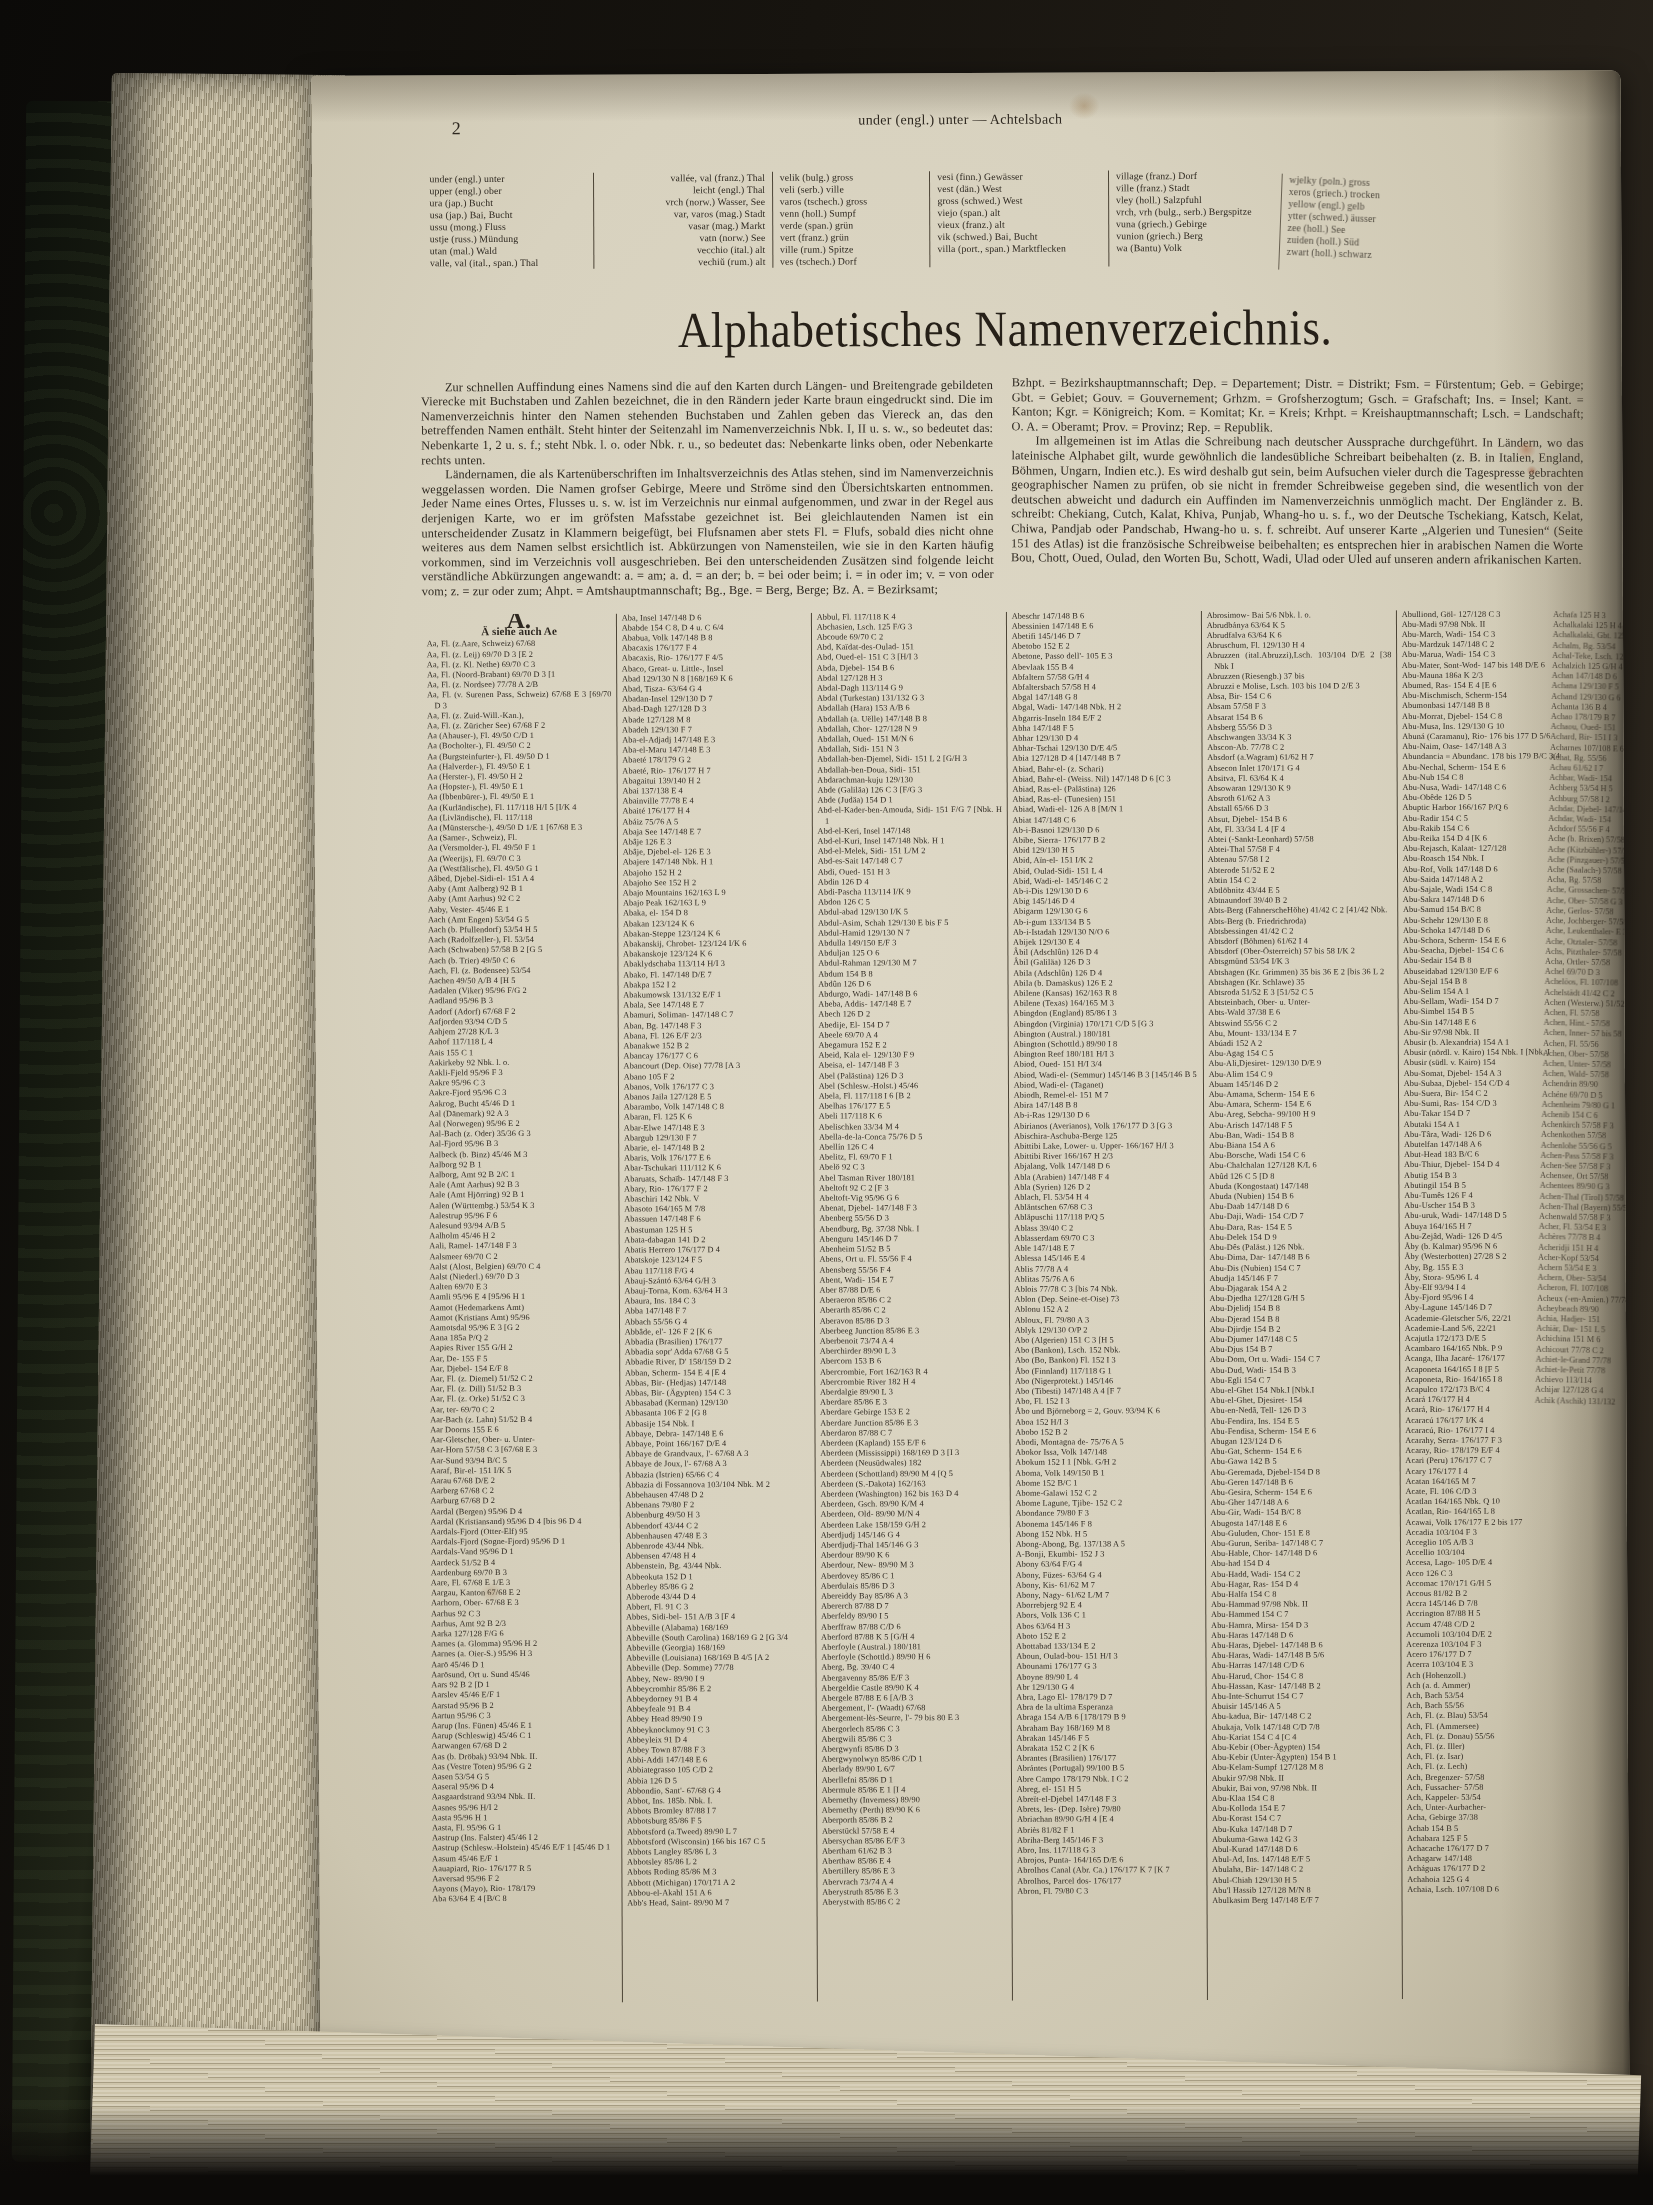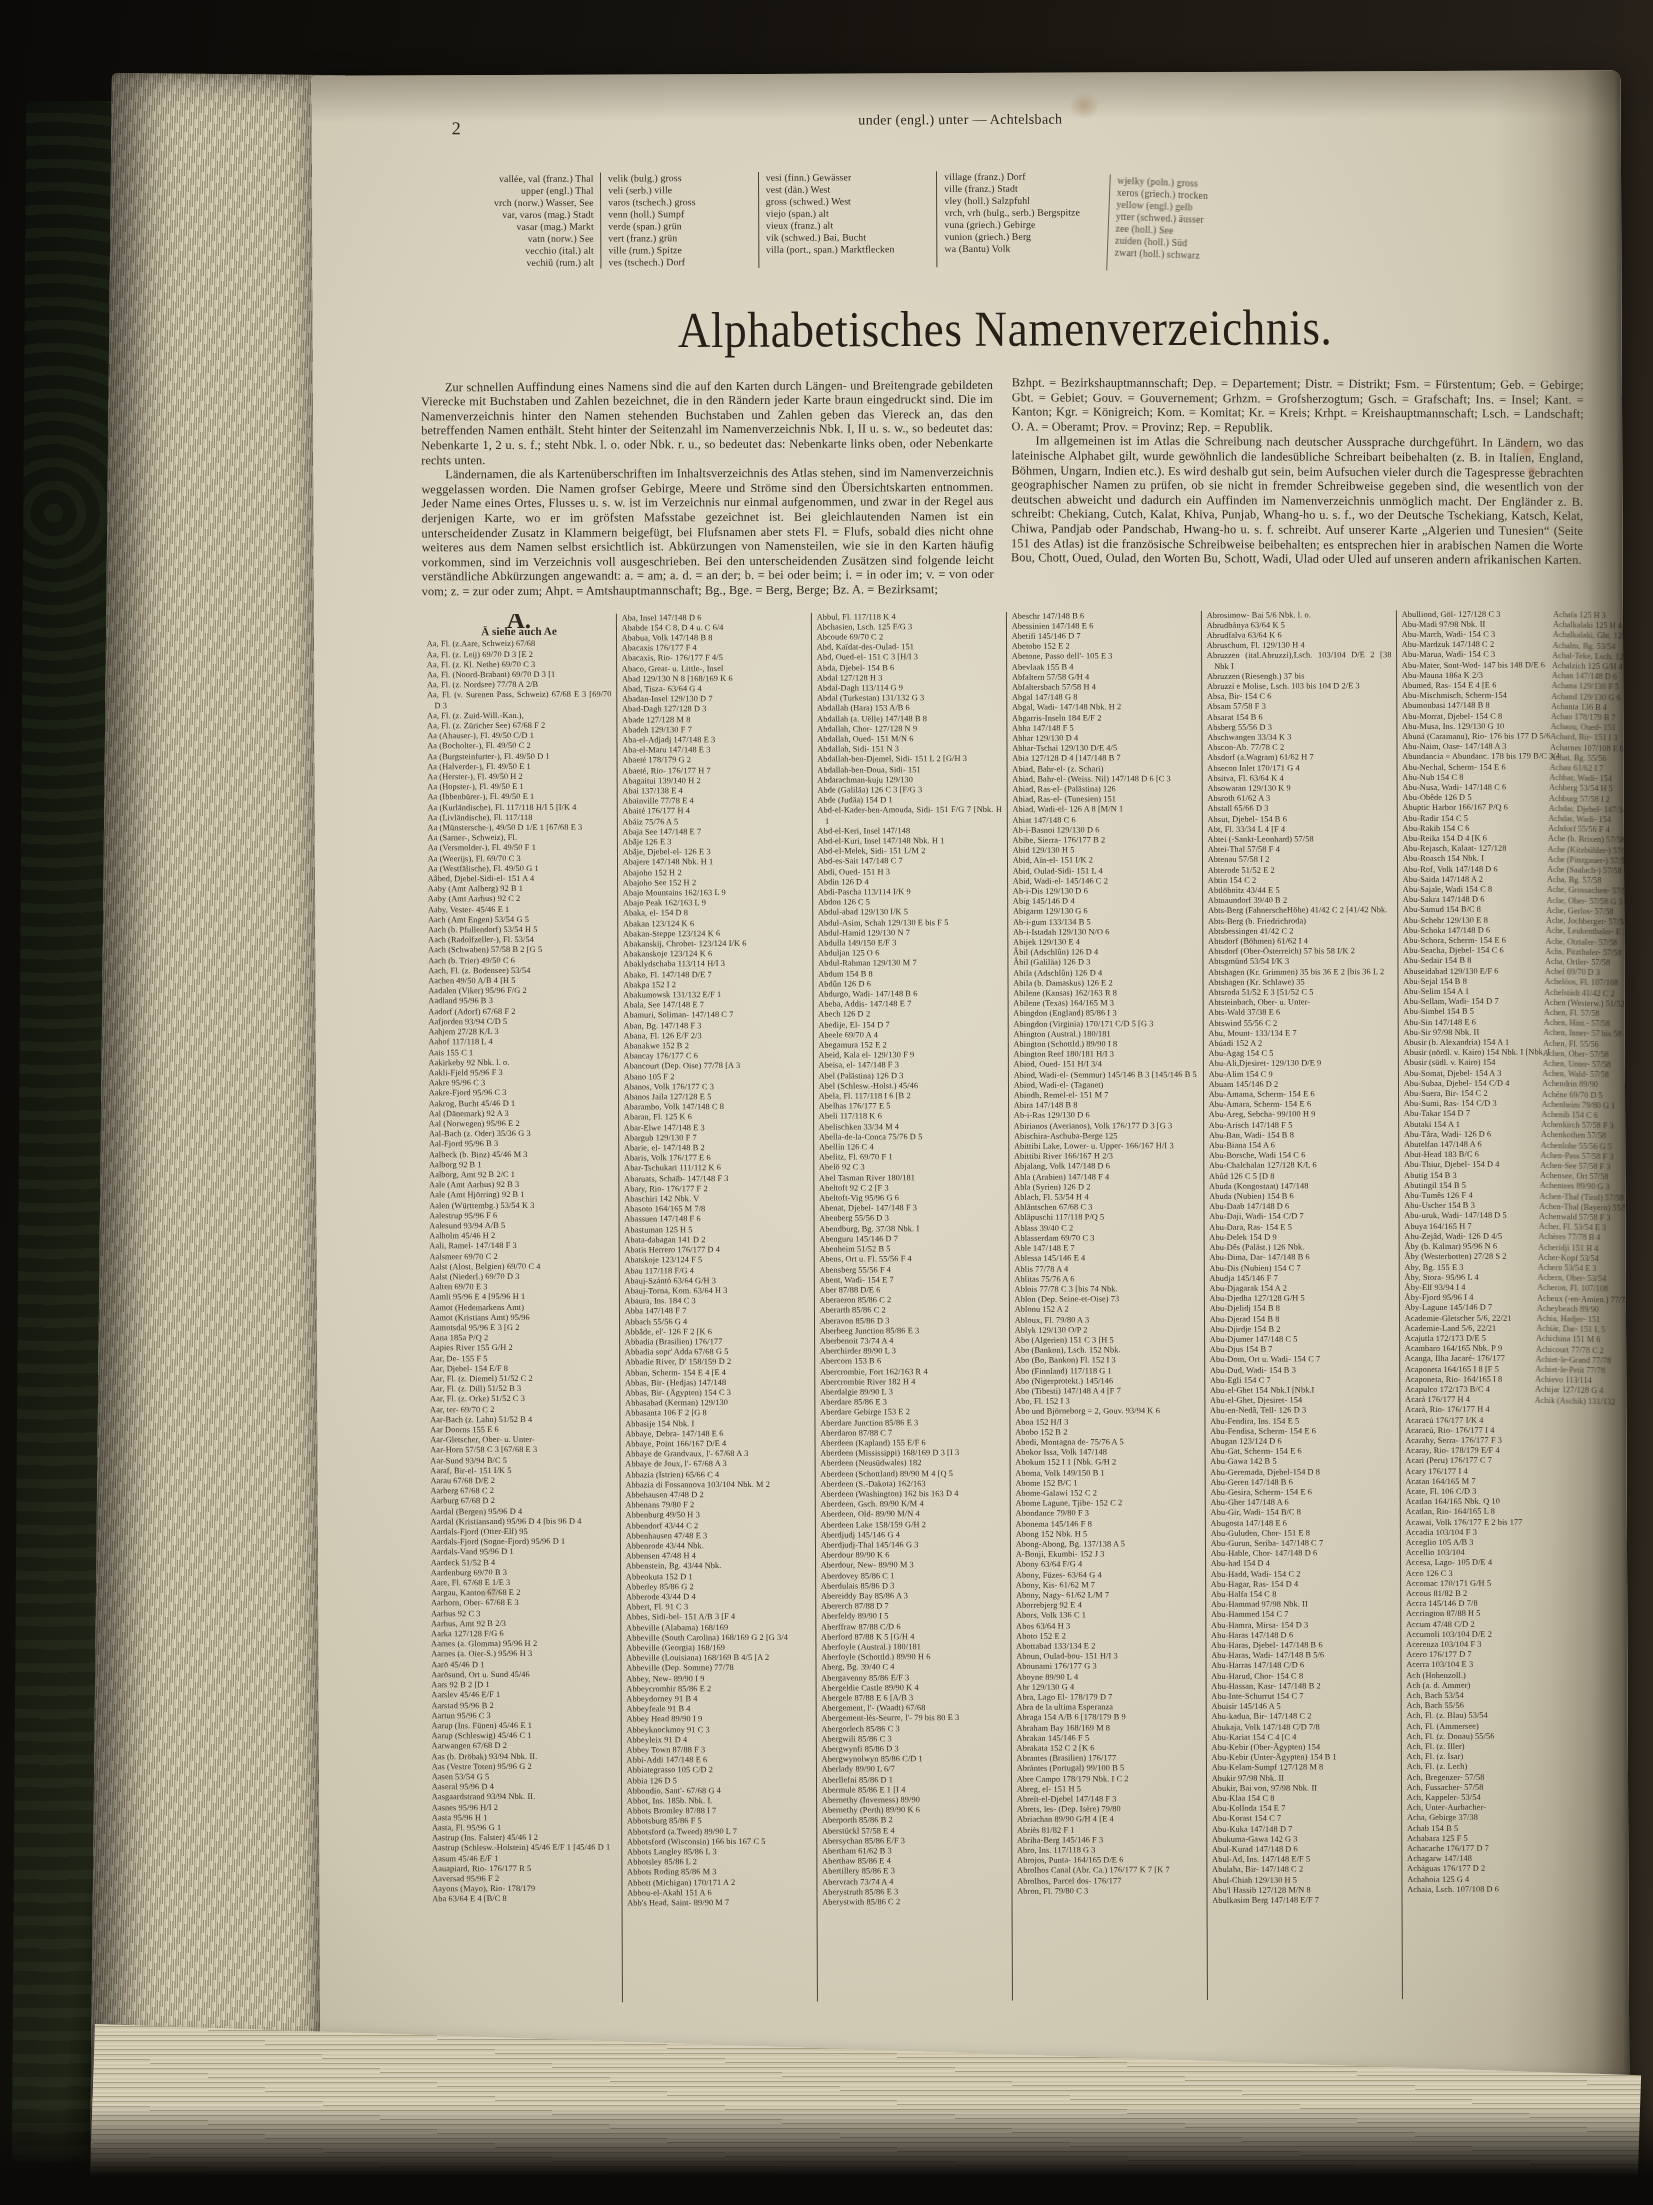--- a/index.html
+++ b/index.html
@@ -85,23 +85,33 @@
 
   <div class="page">
     <div class="content">
 
       <div class="hdr">
         <div class="pageno">2</div>
         <div class="runhead">under (engl.) unter — Achtelsbach</div>
       </div>
 
       <div class="gloss">
+        <div class="gl-col g1">
+            <p class="gl-line">under (engl.) unter</p>
+            <p class="gl-line">upper (engl.) ober</p>
+            <p class="gl-line">ura (jap.) Bucht</p>
+            <p class="gl-line">usa (jap.) Bai, Bucht</p>
+            <p class="gl-line">ussu (mong.) Fluss</p>
+            <p class="gl-line">ustje (russ.) Mündung</p>
+            <p class="gl-line">utan (mal.) Wald</p>
+            <p class="gl-line">valle, val (ital., span.) Thal</p>
+          </div>
         <div class="gl-col g2">
             <p class="gl-line">vallée, val (franz.) Thal</p>
-            <p class="gl-line">upper (engl.) Thal</p>
+            <p class="gl-line">leicht (engl.) Thal</p>
             <p class="gl-line">vrch (norw.) Wasser, See</p>
             <p class="gl-line">var, varos (mag.) Stadt</p>
             <p class="gl-line">vasar (mag.) Markt</p>
             <p class="gl-line">vatn (norw.) See</p>
             <p class="gl-line">vecchio (ital.) alt</p>
             <p class="gl-line">vechiŭ (rum.) alt</p>
           </div>
         <div class="gl-col g3">
             <p class="gl-line">velik (bulg.) gross</p>
             <p class="gl-line">veli (serb.) ville</p>

